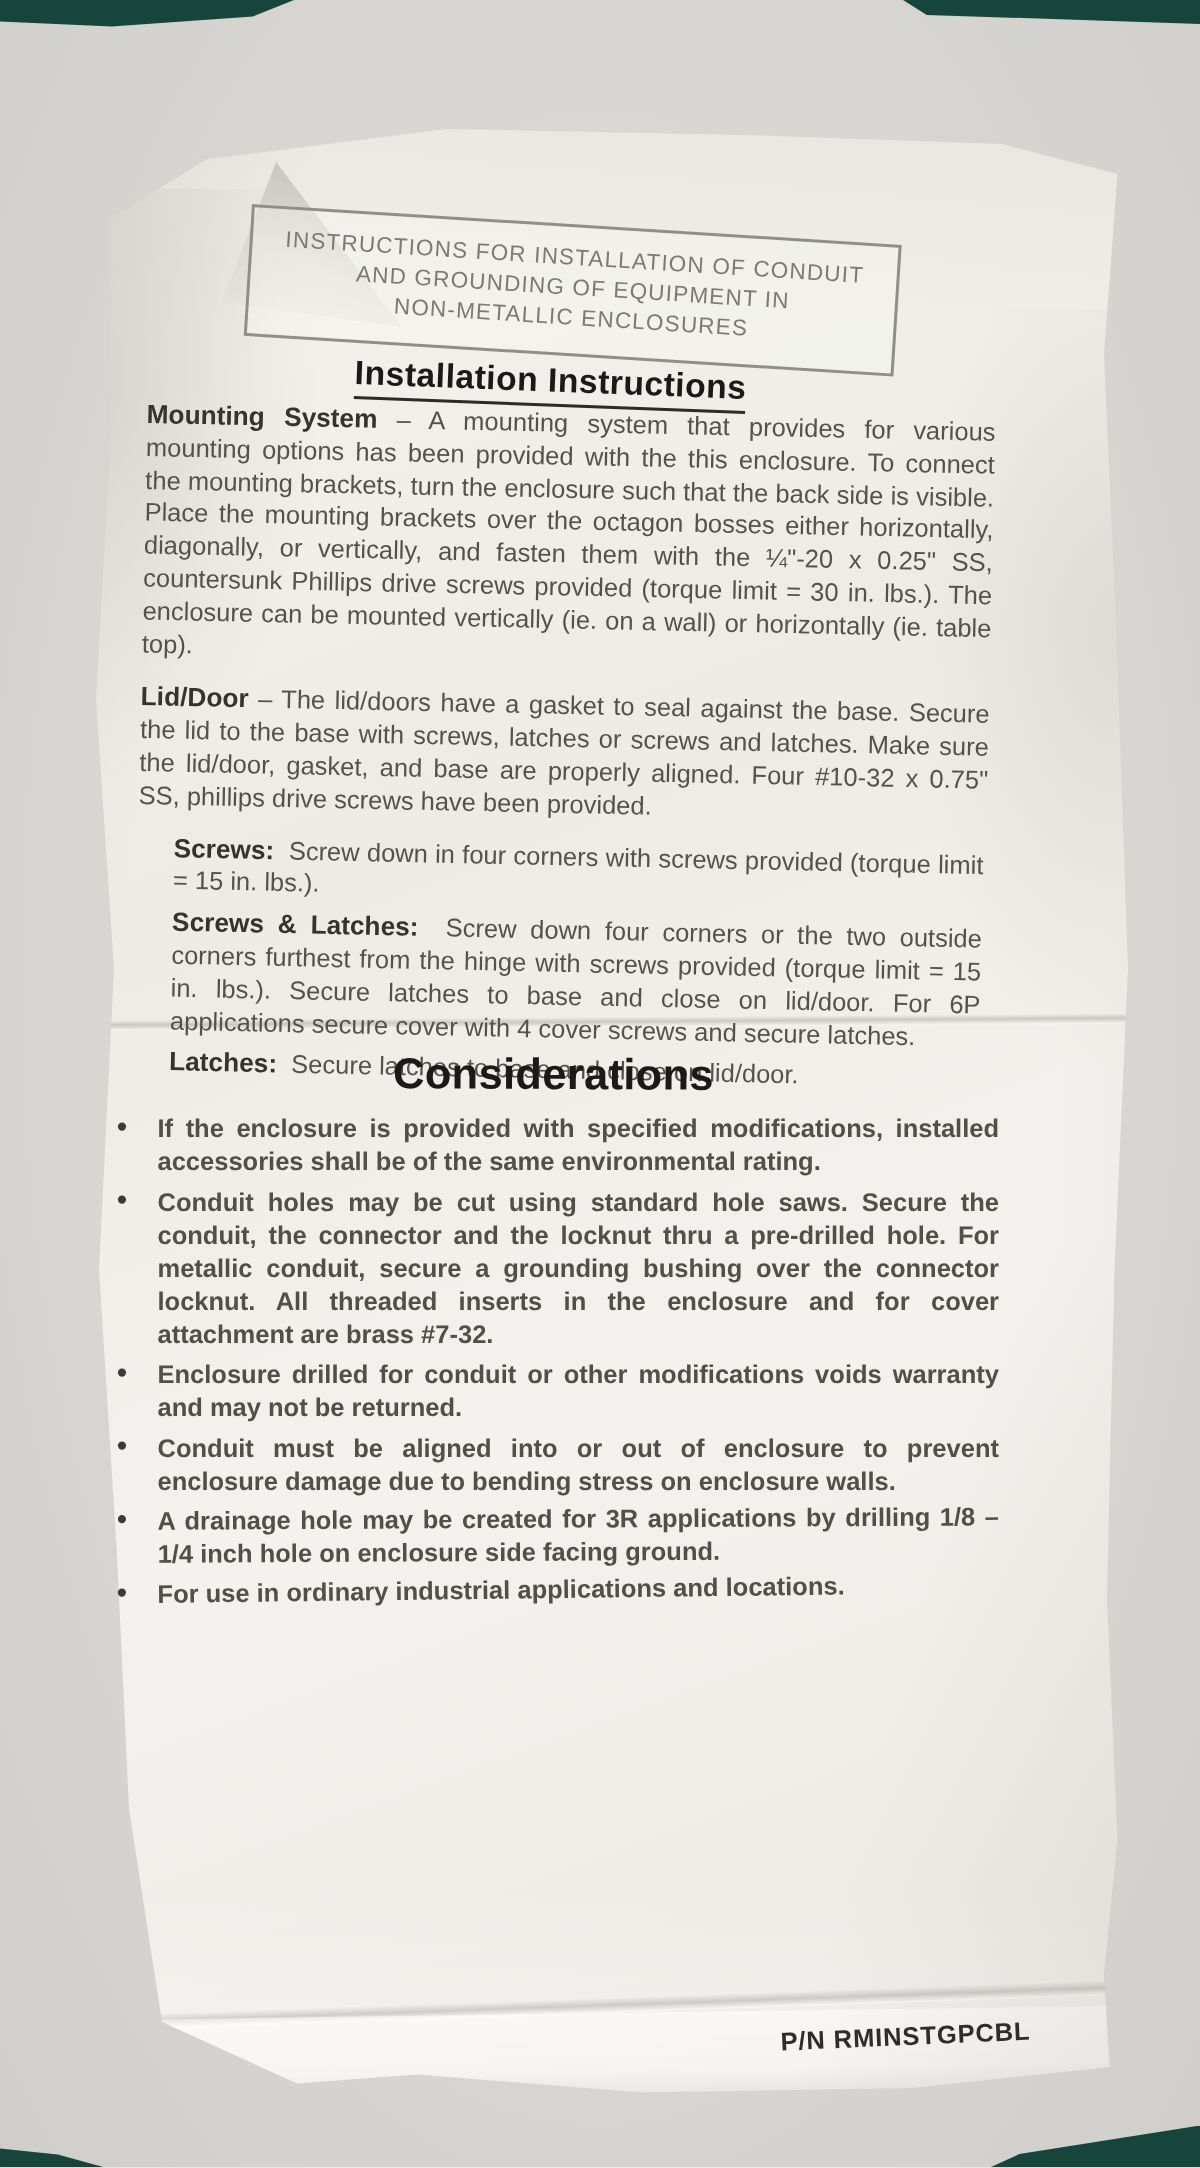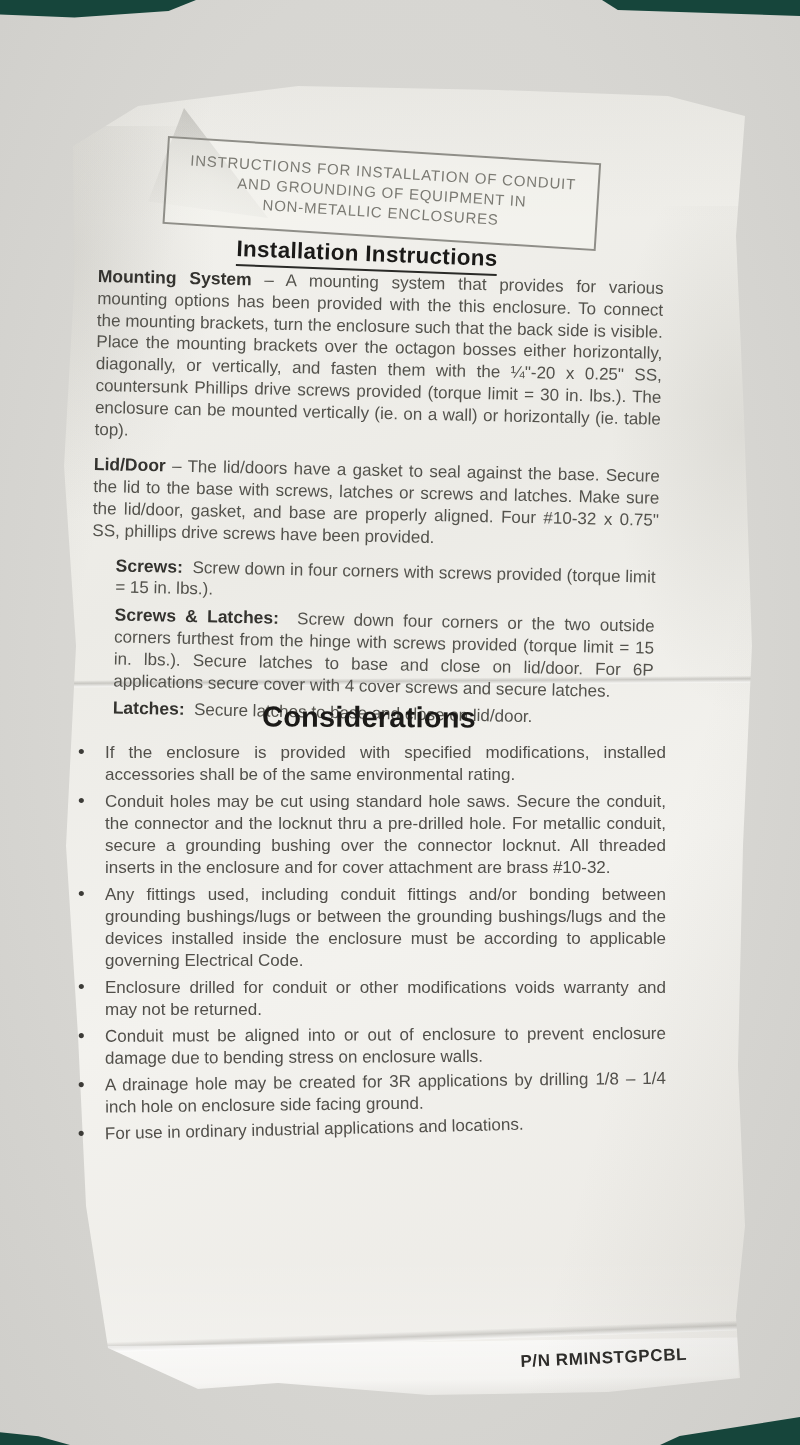--- a/index.html
+++ b/index.html
@@ -105,21 +105,21 @@
   .considerations{
     position:absolute;left:72px;top:706px;width:594px;
     color:#514f4a;font-size:17px;line-height:22px;
   }
   .considerations h2{
     text-align:center;font-size:29px;font-weight:bold;letter-spacing:0.2px;
     color:var(--heading-color);
     transform:rotate(0.3deg);
     margin-bottom:14px;
   }
-  .considerations ul{list-style:none;}
+  .considerations ul{list-style:none;font-weight:bold;}
   .considerations li{
     position:relative;padding-left:33px;margin-bottom:5px;text-align:justify;
   }
   .considerations li::before{
     content:"\2022";position:absolute;left:6px;top:-1px;font-size:19px;color:#3c3b37;
   }
   .considerations li:nth-child(5){transform:rotate(-0.3deg);transform-origin:left center;}
   .considerations li:nth-child(6){transform:rotate(-0.7deg);transform-origin:left center;}
   .considerations li:nth-child(7){transform:rotate(-1.3deg);transform-origin:left center;}
   .considerations li:nth-child(8){transform:rotate(-1.5deg);transform-origin:left center;}
@@ -157,22 +157,21 @@
     <p><span class="label">Screws:</span>&nbsp; <span>Screw down in four corners with screws provided (torque limit = 15 in. lbs.).</span></p>
     <p><span class="label">Screws &amp; Latches:</span>&nbsp; <span>Screw down four corners or the two outside corners furthest from the hinge with screws provided (torque limit = 15 in. lbs.).  Secure latches to base and close on lid/door.  For 6P applications secure cover with 4 cover screws and secure latches.</span></p>
     <p><span class="label">Latches:</span>&nbsp; <span>Secure latches to base and close on lid/door.</span></p>
   </div>
 </div>
 
 <div class="considerations">
   <h2>Considerations</h2>
   <ul>
     <li>If the enclosure is provided with specified modifications, installed accessories shall be of the same environmental rating.</li>
-    <li>Conduit holes may be cut using standard hole saws.  Secure the conduit, the connector and the locknut thru a pre-drilled hole.  For metallic conduit, secure a grounding bushing over the connector locknut.  All threaded inserts in the enclosure and for cover attachment are brass #10-32.</li>
-    <li>Any fittings used, including conduit fittings and/or bonding between grounding bushings/lugs or between the grounding bushings/lugs and the devices installed inside the enclosure must be according to applicable governing Electrical Code.</li>
+    <li>Conduit holes may be cut using standard hole saws.  Secure the conduit, the connector and the locknut thru a pre-drilled hole.  For metallic conduit, secure a grounding bushing over the connector locknut.  All threaded inserts in the enclosure and for cover attachment are brass #7-32.</li>
     <li>Enclosure drilled for conduit or other modifications voids warranty and may not be returned.</li>
     <li>Conduit must be aligned into or out of enclosure to prevent enclosure damage due to bending stress on enclosure walls.</li>
     <li>A drainage hole may be created for 3R applications by drilling 1/8 – 1/4 inch hole on enclosure side facing ground.</li>
     <li>For use in ordinary industrial applications and locations.</li>
   </ul>
 </div>
 
 <div class="part-number">P/N RMINSTGPCBL</div>
 
 <div class="corner corner-tl"></div>

